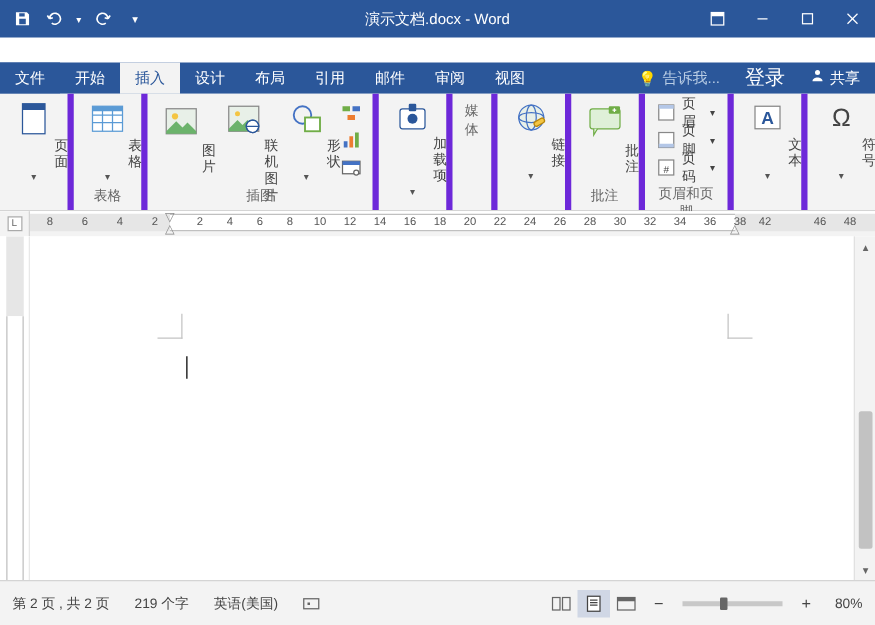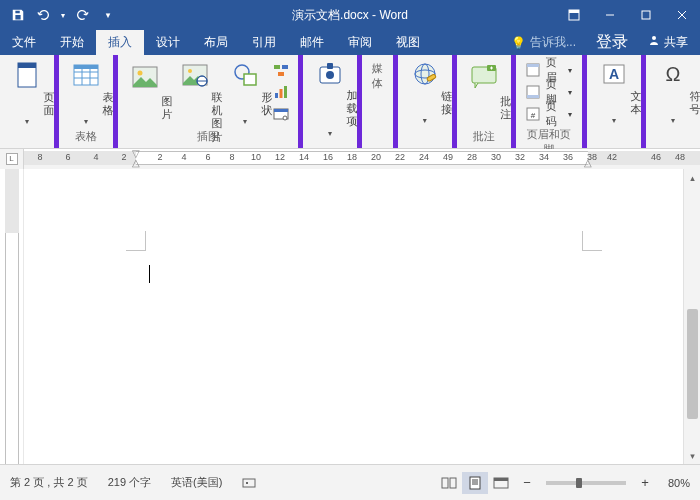--- a/index.html
+++ b/index.html
@@ -8,21 +8,21 @@
 
 .titlebar { height: 30px; background: #2b579a; display: flex; align-items: center; color: #fff; position: relative; }
 .qat { display: flex; align-items: center; gap: 2px; padding-left: 6px; }
 .qat-btn { width: 24px; height: 24px; display: flex; align-items: center; justify-content: center; font-size: 13px; cursor: pointer; }
 .title-text { position: absolute; left: 50%; transform: translateX(-50%); font-size: 12px; color: #fff; }
 .win-controls { margin-left: auto; display: flex; }
 .win-btn { width: 36px; height: 30px; display: flex; align-items: center; justify-content: center; font-size: 11px; cursor: pointer; }
 .ribbon-display-btn { width: 36px; height: 30px; display: flex; align-items: center; justify-content: center; cursor: pointer; }
 
 
-.tabstrip { height: 25px; background: #2b579a; display: flex; align-items: stretch; color: #fff; font-size: 12px; }
+.tabstrip { height: 25px; background: #2b579a; display: flex; align-items: stretch; color: #fff; font-size: 12px; margin-top: 20px; }
 .tab { padding: 0 12px; display: flex; align-items: center; cursor: pointer; }
 .tab.file { background: #2b579a; }
 .tab.active { background: #f3f3f3; color: #2b579a; }
 .tab-right { margin-left: auto; display: flex; align-items: center; gap: 2px; padding-right: 4px; }
 .tell-me { display: flex; align-items: center; gap: 4px; color: #b8cce4; font-size: 12px; padding: 0 8px; cursor: text; }
 .signin { padding: 0 10px; cursor: pointer; display: flex; align-items: center; font-size: 16px; }
 .share { padding: 0 8px; cursor: pointer; display: flex; align-items: flex-start; font-size: 12px; gap: 4px; }
 
 
 .ribbon { height: 94px; background: #f3f3f3; border-bottom: 1px solid #d4d4d4; display: flex; font-size: 11px; color: #444; }
@@ -402,21 +402,21 @@
       <span class="ruler-tick-num" style="left: 184px;">6</span>
       <span class="ruler-tick-num" style="left: 208px;">8</span>
       <span class="ruler-tick-num" style="left: 232px;">10</span>
       <span class="ruler-tick-num" style="left: 256px;">12</span>
       <span class="ruler-tick-num" style="left: 280px;">14</span>
       <span class="ruler-tick-num" style="left: 304px;">16</span>
       <span class="ruler-tick-num" style="left: 328px;">18</span>
       <span class="ruler-tick-num" style="left: 352px;">20</span>
       <span class="ruler-tick-num" style="left: 376px;">22</span>
       <span class="ruler-tick-num" style="left: 400px;">24</span>
-      <span class="ruler-tick-num" style="left: 424px;">49</span>
+      <span class="ruler-tick-num" style="left: 424px;">26</span>
       <span class="ruler-tick-num" style="left: 448px;">28</span>
       <span class="ruler-tick-num" style="left: 472px;">30</span>
       <span class="ruler-tick-num" style="left: 496px;">32</span>
       <span class="ruler-tick-num" style="left: 520px;">34</span>
       <span class="ruler-tick-num" style="left: 544px;">36</span>
       <span class="ruler-tick-num" style="left: 568px;">38</span>
       <span class="ruler-tick-num" style="left: 588px;">42</span>
       <span class="ruler-tick-num" style="left: 640px; margin-top: 23px;">44</span>
       <span class="ruler-tick-num" style="left: 632px;">46</span>
       <span class="ruler-tick-num" style="left: 656px;">48</span>

